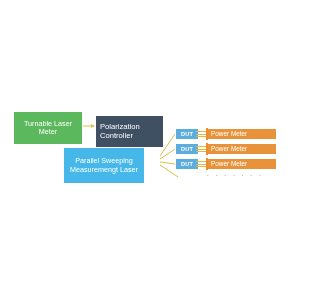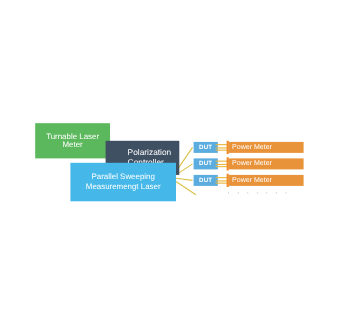--- a/index.html
+++ b/index.html
@@ -24,47 +24,47 @@
     display: flex;
     align-items: center;
     justify-content: center;
     text-align: center;
     color: #ffffff;
     line-height: 1.18;
   }
 
   
   #laser-source {
-    left: 32px;
+    left: 14px;
     top: 112px;
     width: 68px;
     height: 27px;
     background: #5cb85c;
     font-size: 7.2px;
     padding: 16px 2px;
   }
 
   
   #polarization-controller {
     left: 96px;
-    top: 128px;
+    top: 116px;
     width: 67px;
     height: 31px;
     background: #3f5063;
     font-size: 7.6px;
     justify-content: flex-start;
     text-align: left;
-    padding-left: 20px;
+    padding-left: 4px;
   }
 
   
   #sweeping-system {
     left: 64px;
     top: 148px;
-    width: 96px;
+    width: 80px;
     height: 35px;
     background: #45b8e9;
     font-size: 7.2px;
     padding: 0 6px;
   }
 
   
   .dut {
     width: 22px;
     height: 10px;

